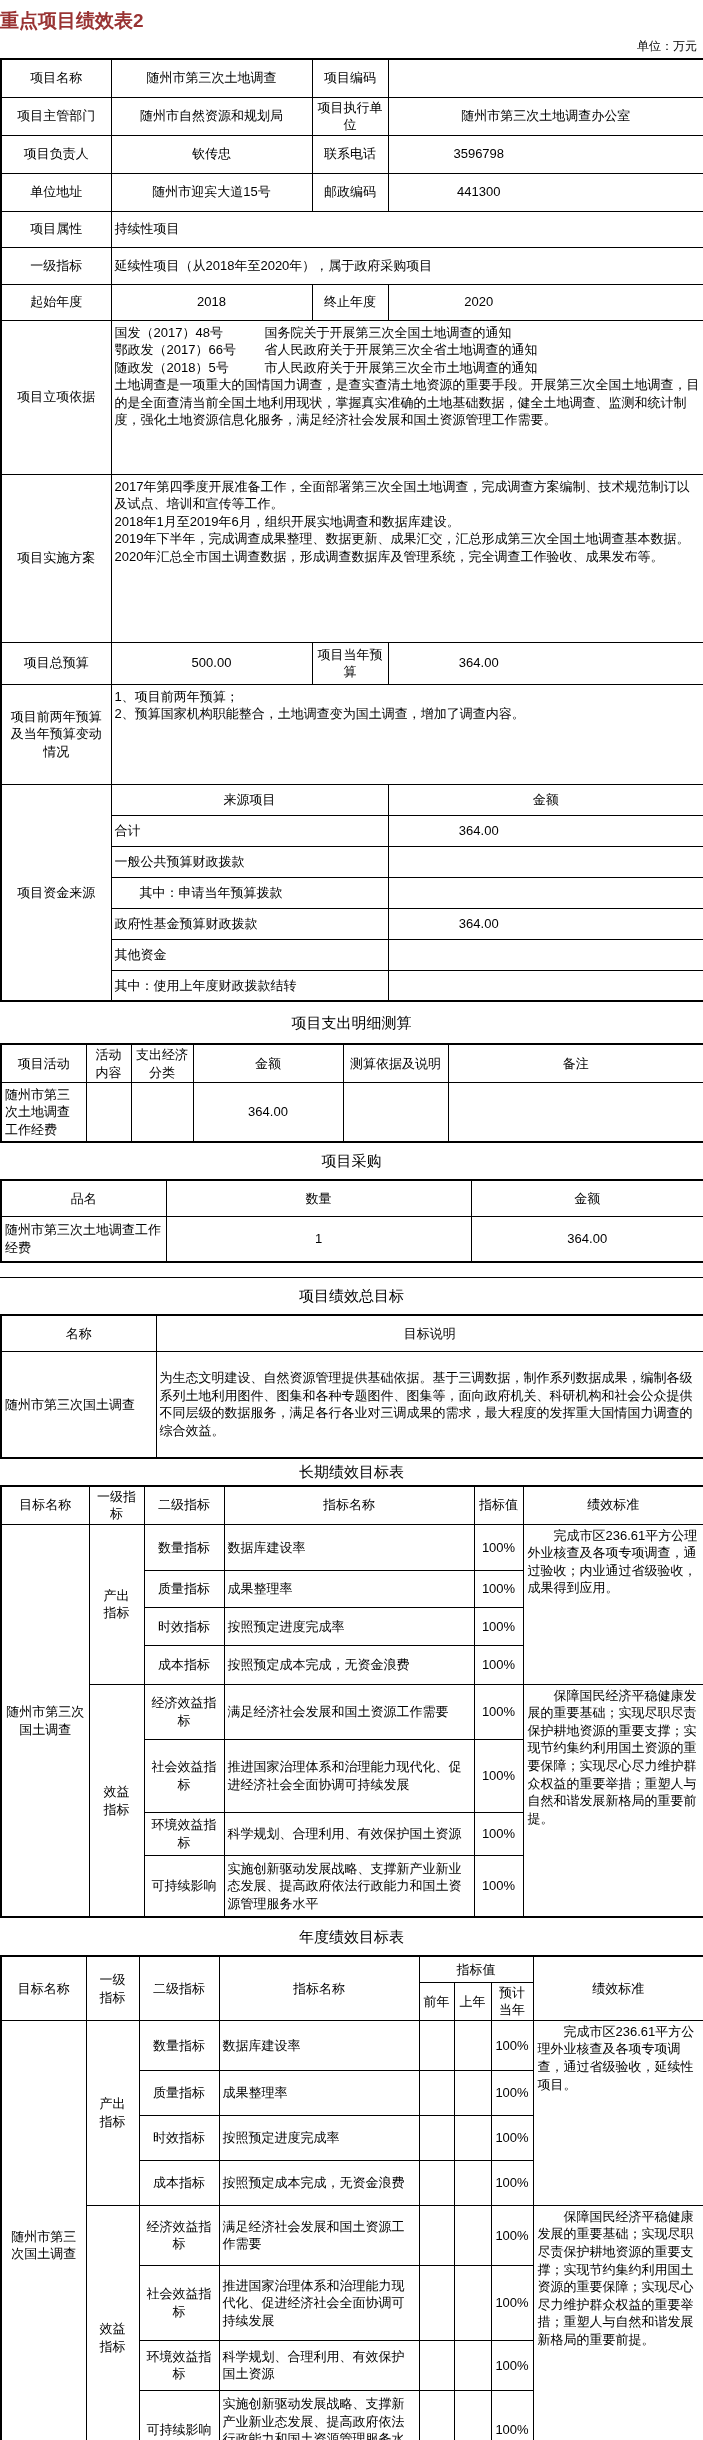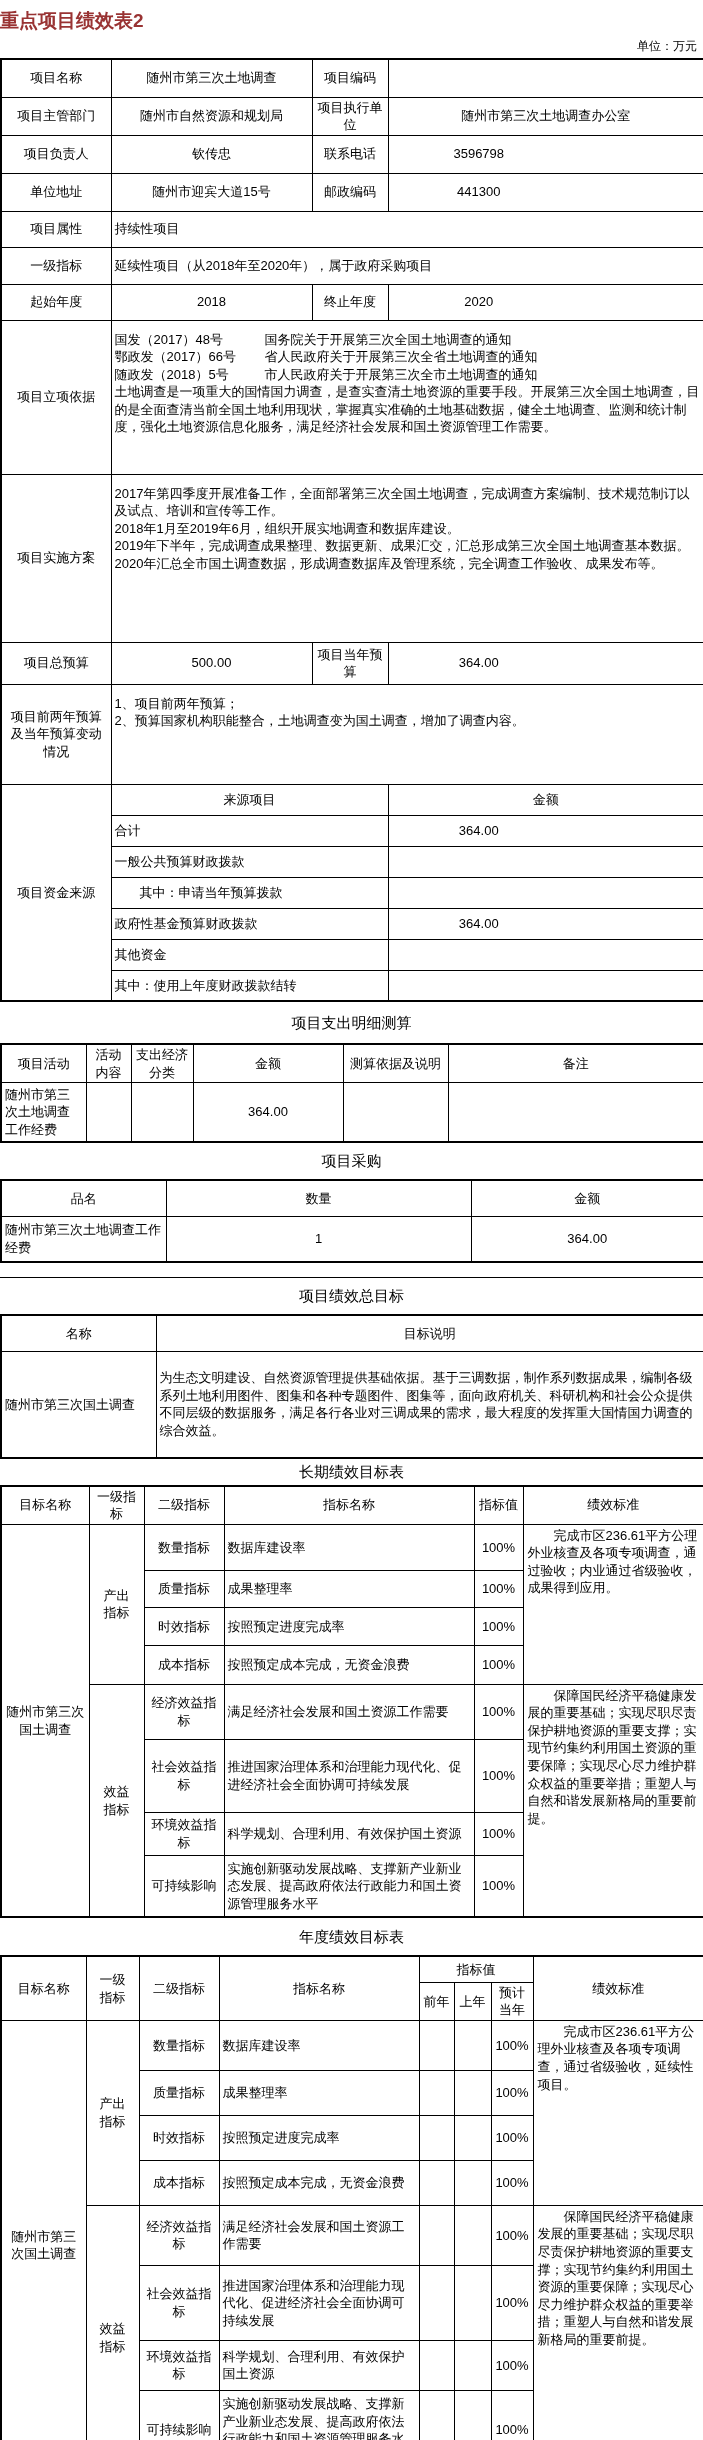--- a/index.html
+++ b/index.html
@@ -30,21 +30,21 @@
   td{
     border:1px solid #000;
     padding:1px 3px;
     vertical-align:middle;
     line-height:1.35;
     word-break:break-all;
     overflow:hidden;
   }
   .c{text-align:center;}
   .l{text-align:left;}
-  .top{vertical-align:top;padding-top:10px;}
+  .top{vertical-align:top;padding-top:3px;}
   .num{text-align:center;padding-right:170px;padding-left:36px;}
   .narrow{padding:0 13px;text-align:center;}
   .sec-title{
     text-align:center;
     font-weight:normal;
     font-size:15px;
   }
   .st-expense{padding:12px 0 10px 0;}
   .st-procure{padding:9px 0 8px 0;}
   .st-goal{padding:9px 0 8px 0;}

